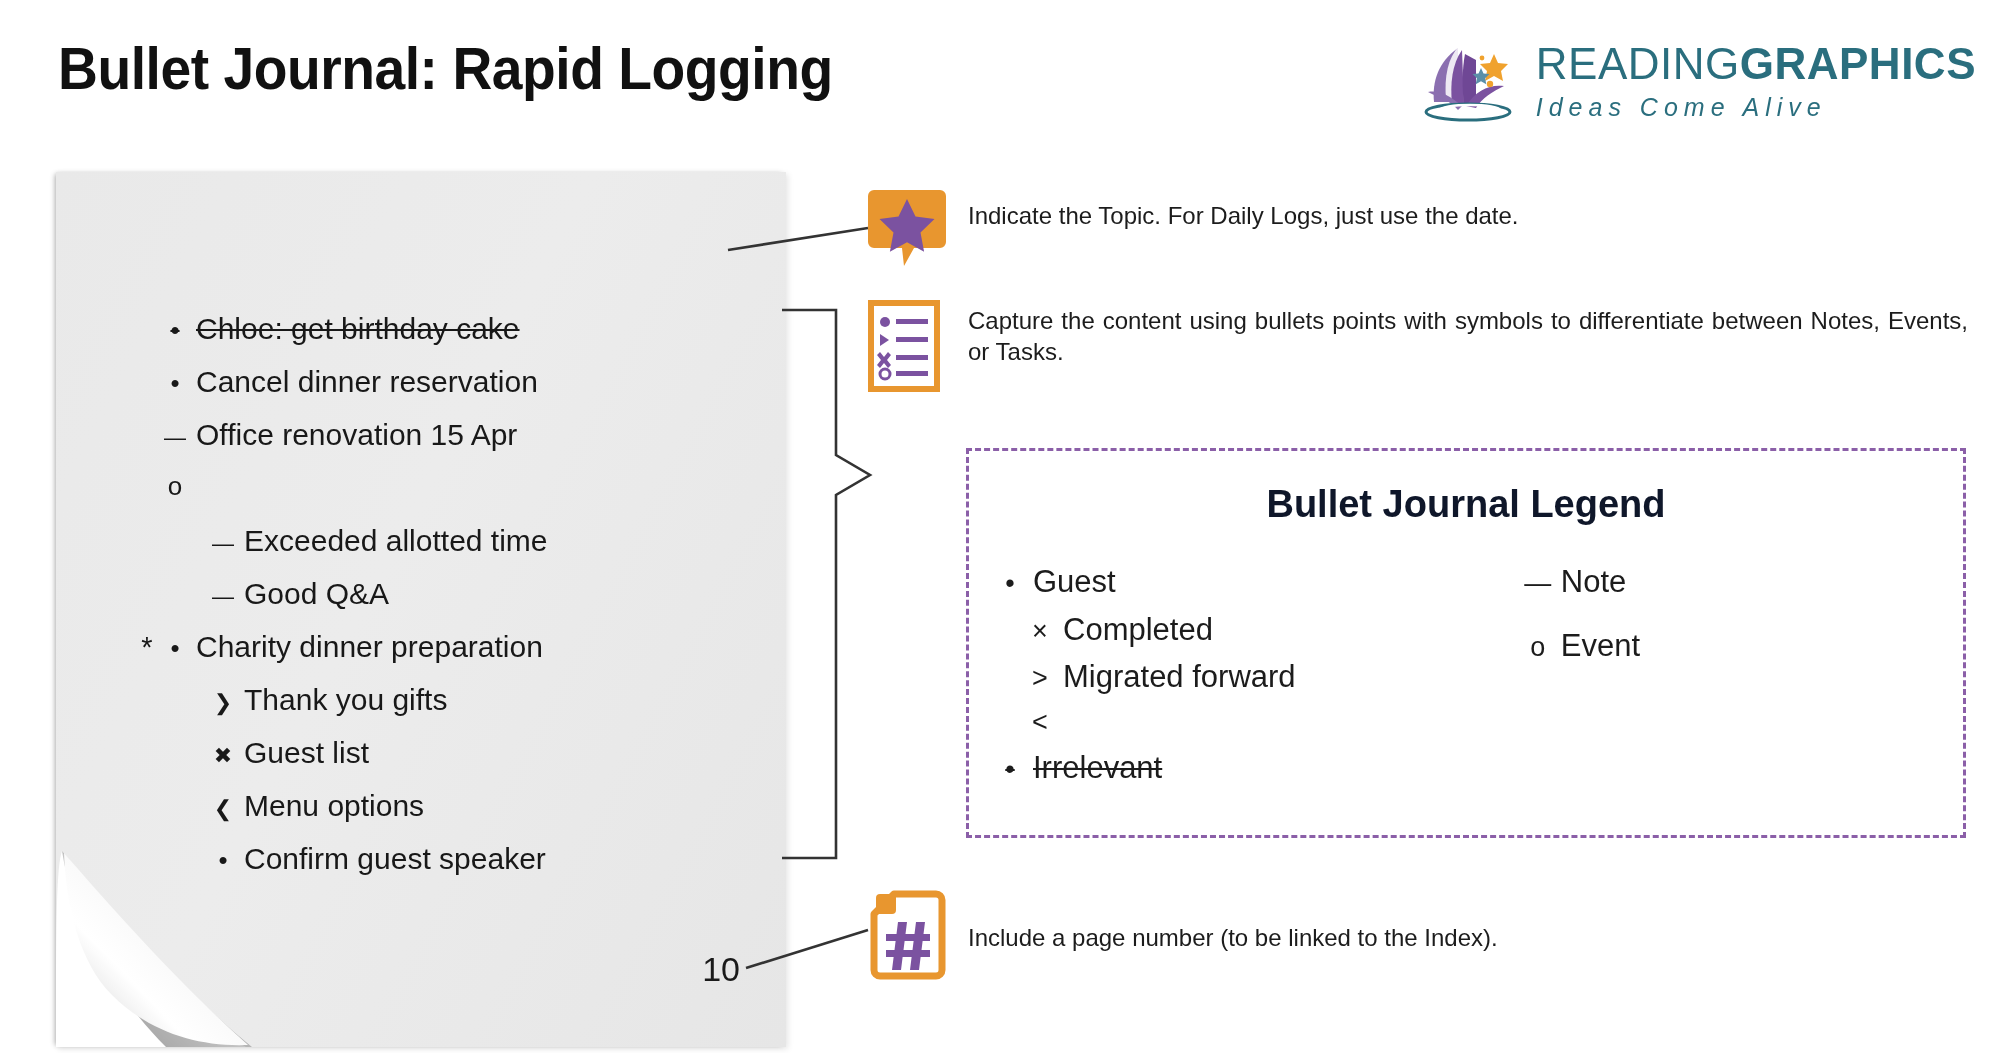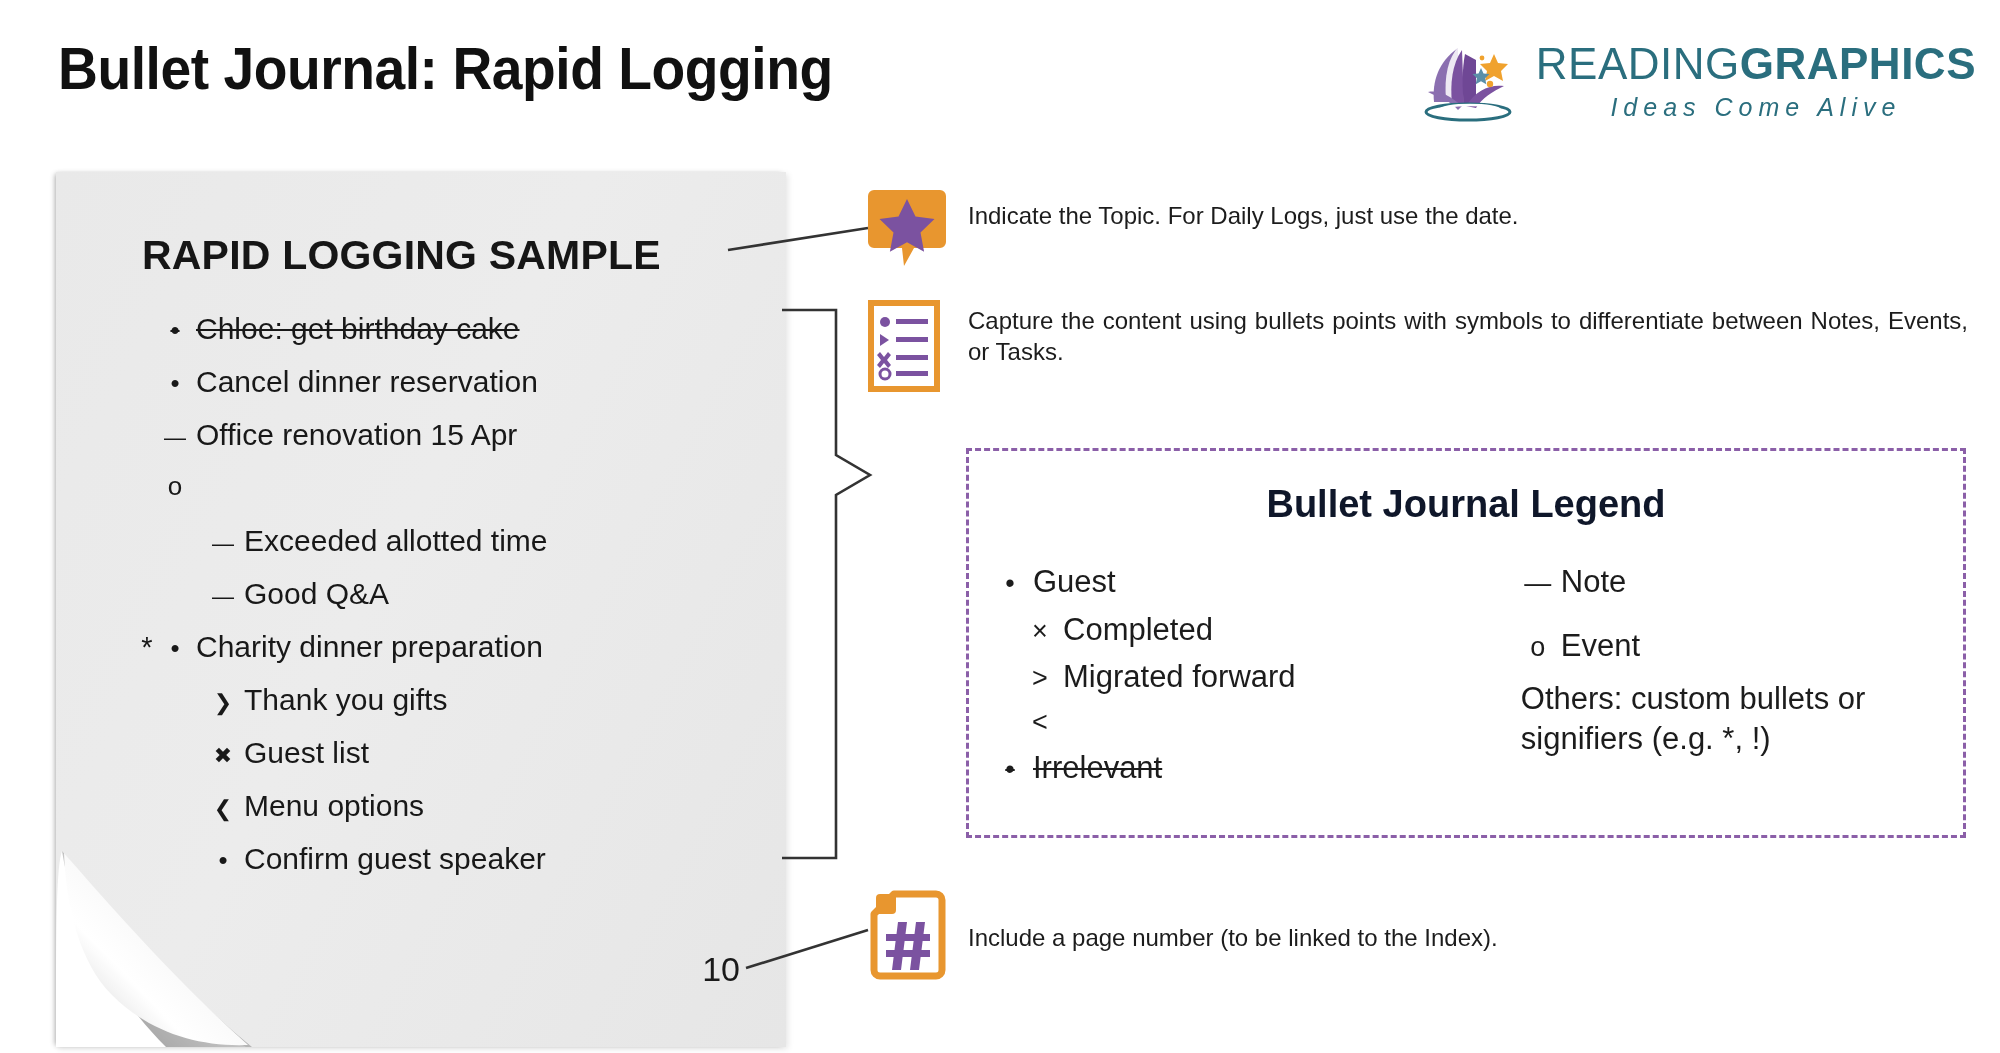--- a/index.html
+++ b/index.html
@@ -49,21 +49,21 @@
     white-space: nowrap;
   }
   .logo-word .thin { font-weight: 300; }
   .logo-word .bold { font-weight: bold; }
   .logo-tag {
     margin-top: 9px;
     font-size: 25px;
     font-style: italic;
     color: #2A6E7E;
     letter-spacing: 6px;
-    text-align: center;
+    text-align: left;
     white-space: nowrap;
   }
 
   
   #paper {
     position: absolute;
     left: 56px;
     top: 172px;
     width: 730px;
     height: 875px;
@@ -232,21 +232,20 @@
   </svg>
   <div class="logo-text-wrap">
     <div class="logo-word">
       <span class="thin">READING</span><span class="bold">GRAPHICS</span>
     </div>
     <div class="logo-tag">Ideas Come Alive</div>
   </div>
 </div>
 
 <div id="paper">
-  <div id="note-title">RAPID LOGGING SAMPLE</div>
 
   <div id="note-list">
 
     <div class="nrow struck">
       <span class="sig"></span>
       <span class="bul">•</span>
       <span class="txt">Chloe: get birthday cake</span>
     </div>
 
     <div class="nrow">
@@ -381,21 +380,20 @@
     <div id="legend-right">
 
       <div class="lrow" style="margin-bottom:24px;">
         <span class="lsym">—</span>
         <span class="ltxt">Note</span>
       </div>
       <div class="lrow" style="margin-bottom:14px;">
         <span class="lsym">o</span>
         <span class="ltxt">Event</span>
       </div>
-      <div class="lpara">Others: custom bullets or signifiers (e.g. *, !)</div>
 
     </div>
   </div>
 </div>
 
 <svg id="icon-page" class="callout-icon" viewBox="0 0 76 90">
   <path d="M24 4 h42 a6 6 0 0 1 6 6 v70 a6 6 0 0 1 -6 6 h-56 a6 6 0 0 1 -6 -6 v-56 z" fill="#ffffff" stroke="#E8962F" stroke-width="7" stroke-linejoin="round"></path>
   <path d="M10 4 h16 v16 a4 4 0 0 1 -4 4 h-16 v-16 a4 4 0 0 1 4 -4 z" fill="#E8962F"></path>
   <g fill="#7B52A0">
     <rect x="16" y="44" width="44" height="7"></rect>

